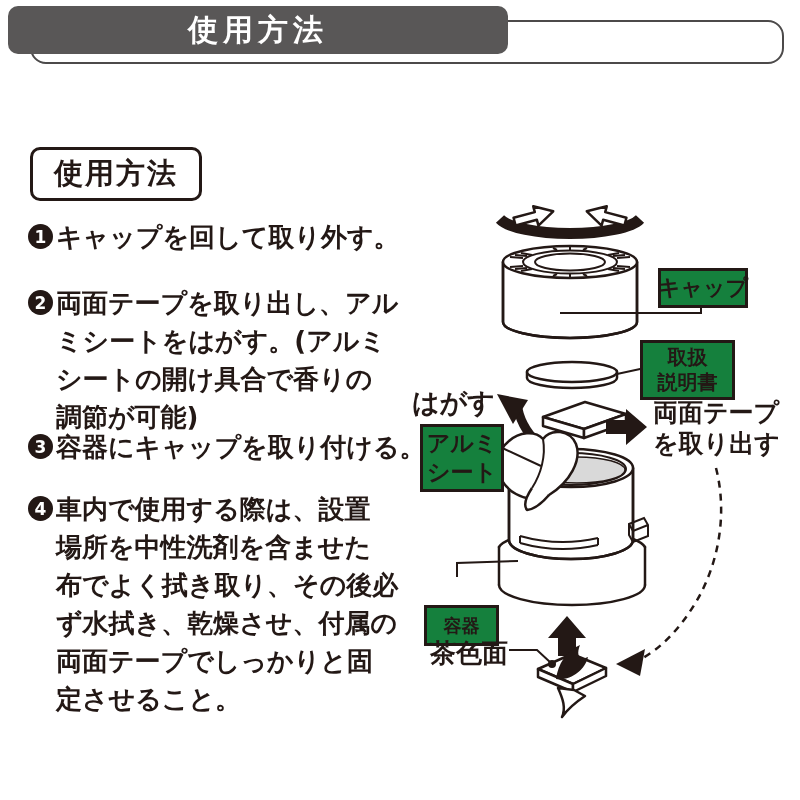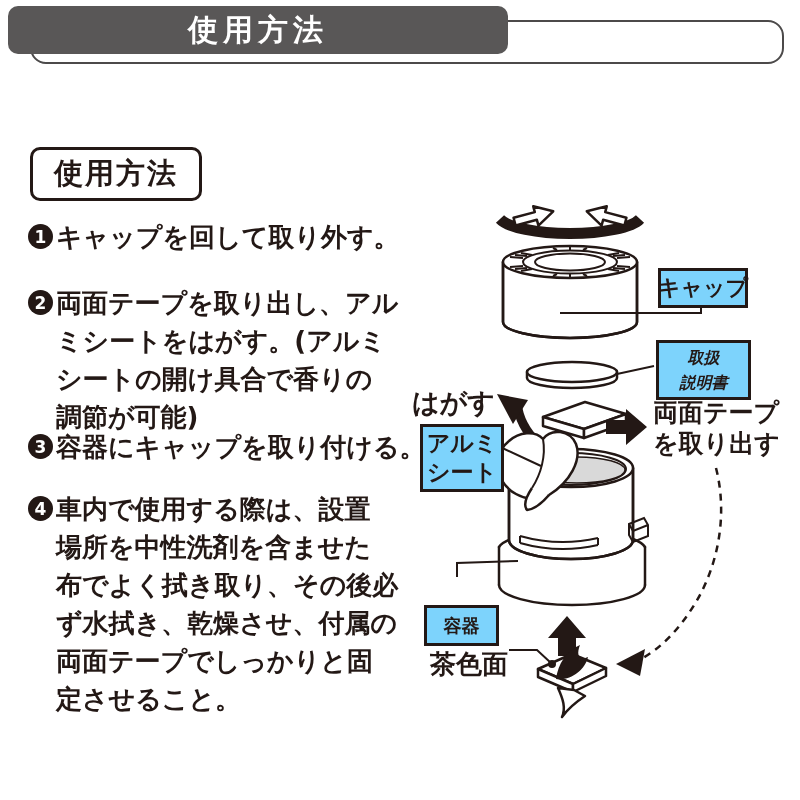--- a/index.html
+++ b/index.html
@@ -38,35 +38,35 @@
     display:flex;align-items:center;justify-content:center;margin-top:6px;
   }
   .step-text{
     margin-left:3px;font-size:26px;font-weight:700;line-height:38px;
     white-space:pre;letter-spacing:0;
   }
   #step1{top:218px}#step2{top:284px}#step3{top:428px}#step4{top:490px}
   
   .diagram-label{position:absolute;font-weight:600;z-index:2;}
   .boxed{
-    border:3px solid var(--ink);background:#7dd3fc;
+    border:3px solid var(--ink);background:#15803d;
     display:flex;align-items:center;justify-content:center;
     text-align:center;white-space:pre;
   }
   .close-open{
     position:absolute;left:484px;top:181px;z-index:2;
     display:flex;gap:26px;font-size:28px;font-weight:600;letter-spacing:1px;
   }
   #cap-box{left:658px;top:268px;width:84px;height:34px;font-size:22px;}
-  #manual-box{left:656px;top:340px;width:89px;height:54px;font-size:16px;line-height:25px;font-style:italic;}
+  #manual-box{left:640px;top:340px;width:89px;height:54px;font-size:20px;line-height:25px;}
   #alumi-box{left:420px;top:424px;width:78px;height:62px;font-size:23px;line-height:29px;}
   #youki-box{left:424px;top:605px;width:69px;height:35px;font-size:18px;}
   #peel-label{left:412px;top:385px;font-size:27px;}
   #tape-out-label{left:653px;top:397px;font-size:25px;line-height:31px;white-space:pre;}
-  #brown-label{left:430px;top:636px;font-size:26px;margin-top:11px;}
+  #brown-label{left:430px;top:636px;font-size:26px;}
   
   svg.art{position:absolute;left:0;top:0;z-index:1;color:var(--ink);pointer-events:none;}
   .ln{stroke:currentColor;stroke-width:2.5;fill:none;stroke-linejoin:round;stroke-linecap:round;}
   .thin{stroke:currentColor;stroke-width:2;fill:none;}
   .fillw{fill:#fff;stroke:currentColor;stroke-width:2.5;stroke-linejoin:round;}
   .solid{fill:currentColor;stroke:none;}
   .gel{fill:var(--gel_gray);stroke:currentColor;stroke-width:1.5;}
 </style>
 </head>
 <body>

